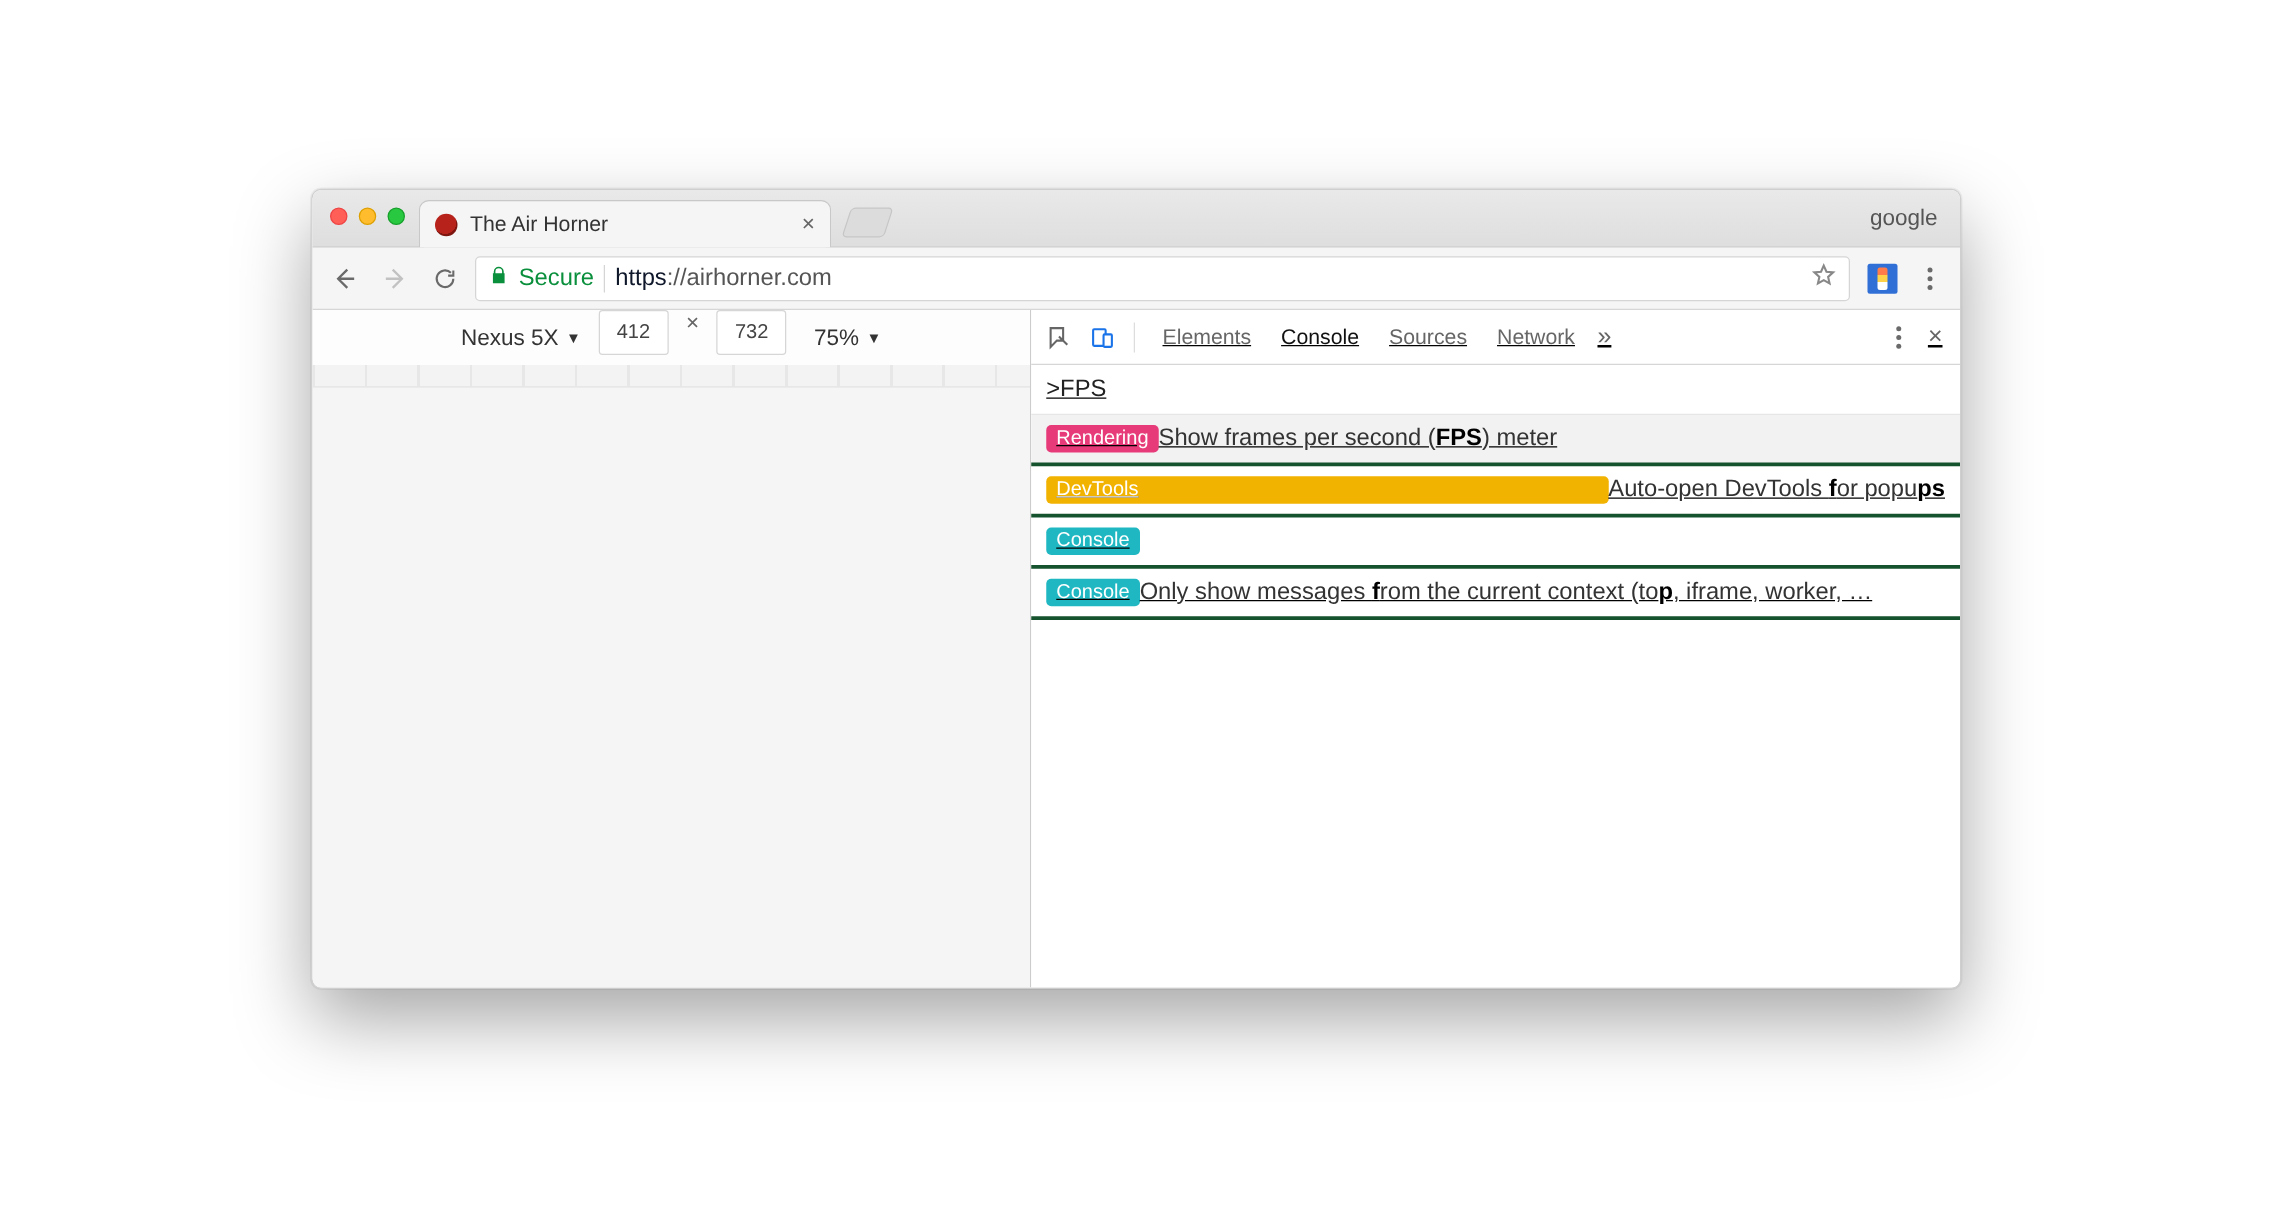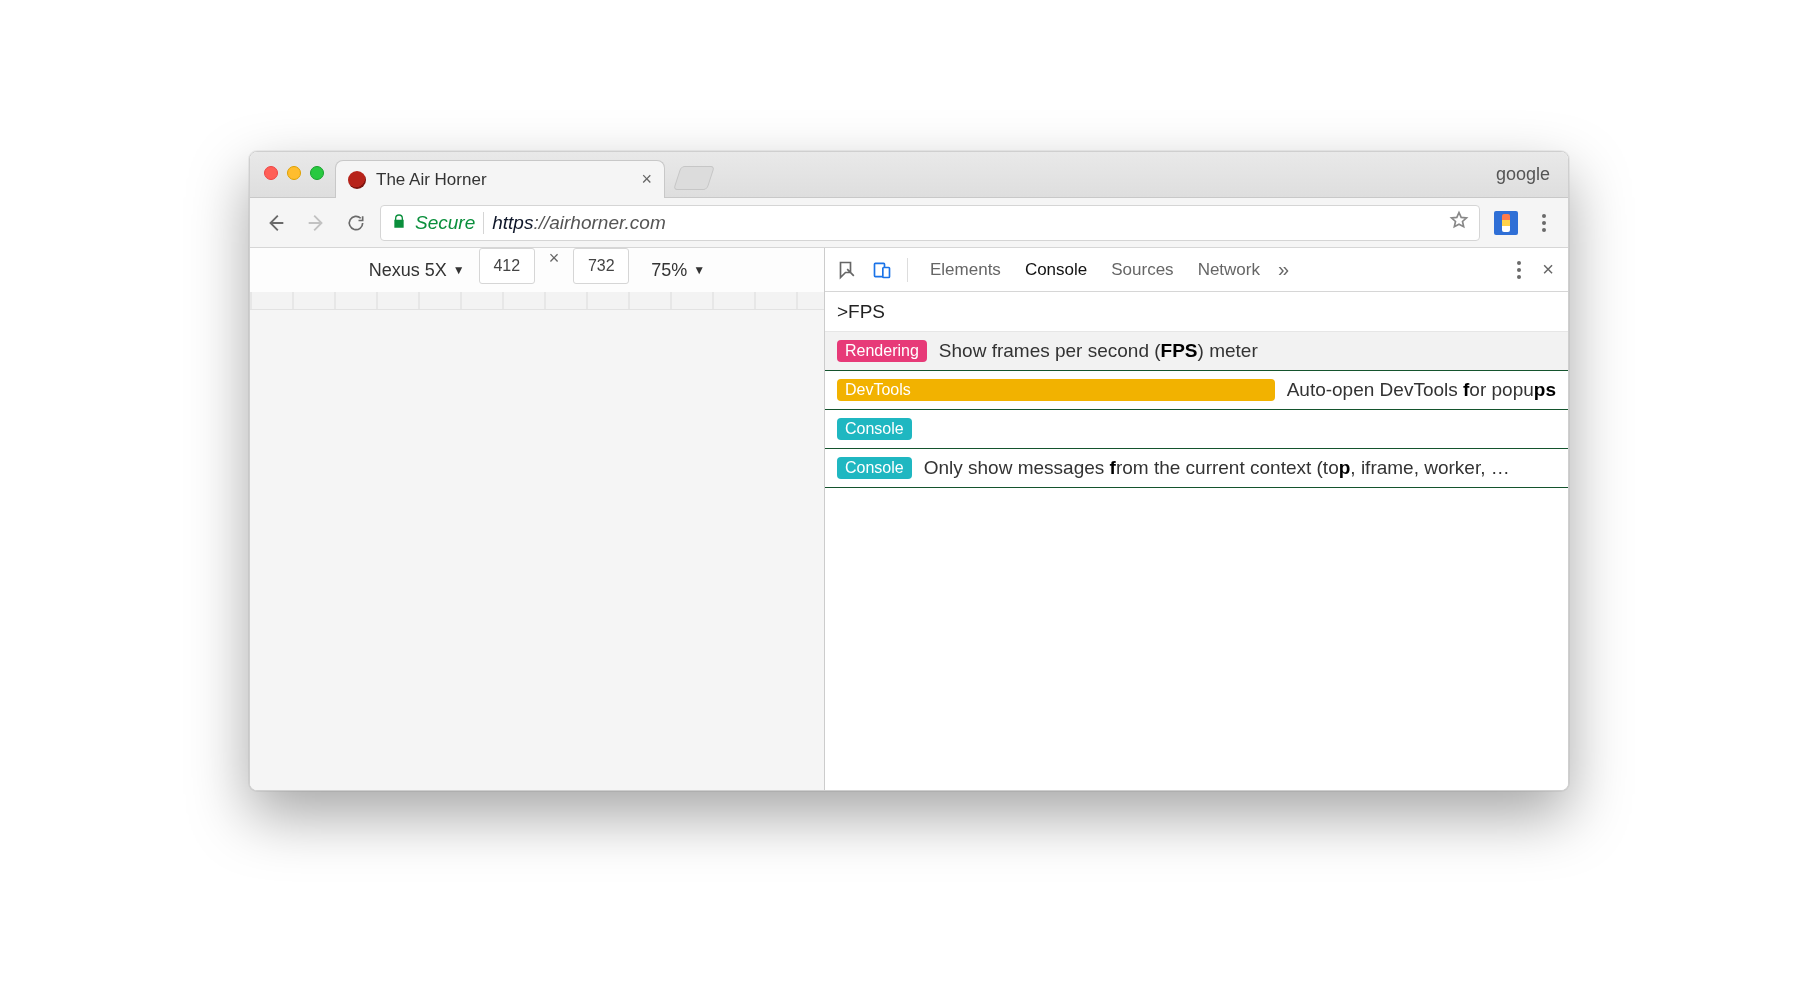--- a/index.html
+++ b/index.html
@@ -62,21 +62,21 @@
     position: relative;
     top:1px;
   }
   .tab .favicon{width:18px;height:18px;border-radius:50%;background:radial-gradient(circle at 45% 40%, #b7231a 0 60%, #7e150f 62% 100%);}
   .tab .close{margin-left:auto;color:#666;font-size:18px;}
   .newtab { width:34px;height:24px;background:#dcdcdc;border:1px solid #c6c6c6;border-radius:4px;margin-left:12px;margin-bottom:7px;transform:skewX(-18deg);}
   .profile-label{position:absolute;right:18px;top:12px;font-size:18px;color:#555;}
   
   .addrbar{
     height:50px;background:#f5f5f5;border-bottom:1px solid #d6d6d6;
-    display:flex;align-items:center;padding:0 10px;gap:8px;font-style:italic;
+    display:flex;align-items:center;padding:0 10px;gap:8px;
   }
   .nav-btn{width:32px;height:32px;display:flex;align-items:center;justify-content:center;color:#6a6a6a;}
   .nav-btn.disabled{color:#c2c2c2;}
   .nav-btn svg{width:22px;height:22px;}
   .reload-btn svg{width:20px;height:20px;}
   .omnibox{
     flex:1;height:36px;background:#fff;border:1px solid #d5d5d5;border-radius:4px;
     display:flex;align-items:center;padding:0 10px;gap:8px;font-size:19px;color:#333;
   }
   .lock{color:#0a8f3c;}
@@ -100,35 +100,35 @@
   .dim-box{width:56px;height:36px;border:1px solid #d6d6d6;border-radius:3px;text-align:center;font-size:16px;color:#444;background:#fff;}
   .mult{color:#666;}
   .zoom{display:flex;align-items:center;gap:4px;margin-left:8px;}
   .ruler{height:18px;background:repeating-linear-gradient(90deg,#e7e7e7 0 2px,#f3f3f3 2px 42px);border-bottom:1px solid #e2e2e2;}
   .device-canvas{flex:1;display:flex;justify-content:center;padding-top:50px;overflow:hidden;}
   .phone{width:490px;height:520px;background:#1e88e5;position:relative;overflow:hidden;border-radius:2px;}
   .android-status{height:26px;background:#000;color:#fff;display:flex;align-items:center;justify-content:flex-end;gap:8px;padding:0 10px;font-size:14px;}
   .horn-outer{position:absolute;left:50%;bottom:-190px;transform:translateX(-50%);width:420px;height:420px;border-radius:50%;background:#e53b30;}
   .horn-inner{position:absolute;left:50%;bottom:-210px;transform:translateX(-50%);width:340px;height:340px;border-radius:50%;background:#ad271d;}
   
-  .devtools{flex:1;display:flex;flex-direction:column;background:#fff;}
+  .devtools{flex:1;display:flex;flex-direction:column;background:#fff;text-decoration:underline;}
   .dt-tabs{height:44px;border-bottom:1px solid #d6d6d6;display:flex;align-items:center;padding:0 8px;gap:4px;font-size:17px;color:#555;}
   .dt-ibtn{width:30px;height:30px;display:flex;align-items:center;justify-content:center;color:#666;border-radius:3px;}
   .dt-ibtn.active{color:#1a73e8;}
   .dt-sep{width:1px;height:24px;background:#ddd;margin:0 6px;}
   .dt-tab{padding:0 12px;height:44px;display:flex;align-items:center;color:#666;cursor:default;}
   .dt-tab.active{color:#111;}
   .dt-more{margin-left:2px;color:#666;font-size:20px;}
   .dt-right{margin-left:auto;display:flex;align-items:center;gap:6px;}
   .dt-kebab{display:flex;flex-direction:column;gap:3px;align-items:center;width:22px;}
   .dt-kebab span{width:4px;height:4px;border-radius:50%;background:#6a6a6a;}
   .dt-close{font-size:20px;color:#666;padding:0 6px;}
   .cmd-input-row{height:40px;border-bottom:1px solid #e6e6e6;display:flex;align-items:center;padding:0 12px;font-size:19px;color:#222;}
   .cmd-list{display:flex;flex-direction:column;}
-  .cmd-item{display:flex;align-items:center;gap:12px;padding:8px 12px;font-size:19px;color:#333;border-bottom:1px solid #14532d;}
+  .cmd-item{display:flex;align-items:center;padding:8px 12px;font-size:19px;color:#333;border-bottom:3px solid #14532d;}
   .cmd-item.sel{background:#f2f2f2;}
   .badge{color:#fff;border-radius:4px;padding:2px 8px;font-size:16px;font-weight:500;}
   .badge.rendering{background:#e73a78;}
   .badge.devtools{background:#f2b200;}
   .badge.console{background:#1fb7c1;}
   .cmd-text b{font-weight:700;color:#000;}
   .tri{font-size:12px;padding-left:2px;}
 </style>
 </head>
 <body>

